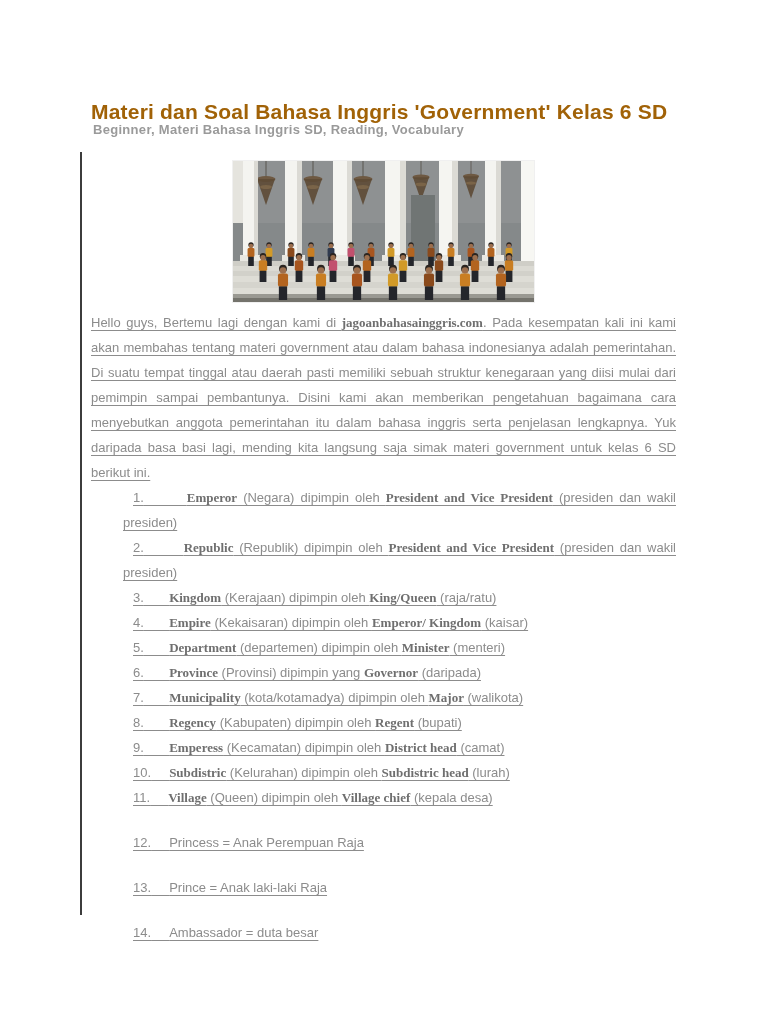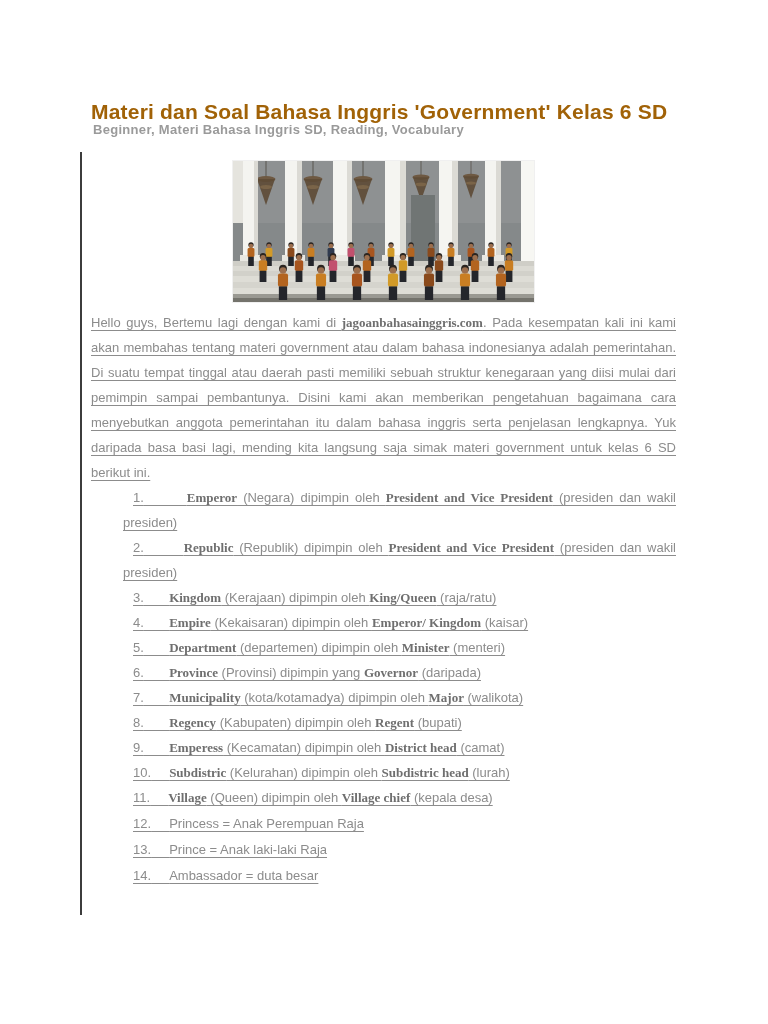--- a/index.html
+++ b/index.html
@@ -36,21 +36,21 @@
     text-decoration:underline;
     text-decoration-thickness:1px;
     text-underline-offset:3px;
   }
   .serif-bold {
     font-family:"Liberation Serif", serif; font-weight:bold; color:#6f6f6f;
   }
   .vocab-list { margin-top:0; }
   .list-item { padding-left:32px; text-indent:10px; }
   .list-item .num { }
-  .plain-item { margin-top:1px; }
+  .plain-item { margin-top:20px; }
 </style>
 </head>
 <body>
 
 <div class="page">
 
   <h1 class="doc-title">Materi dan Soal Bahasa Inggris 'Government' Kelas 6 SD</h1>
 
   <div class="doc-subtitle">Beginner, Materi Bahasa Inggris SD, Reading, Vocabulary</div>
 

